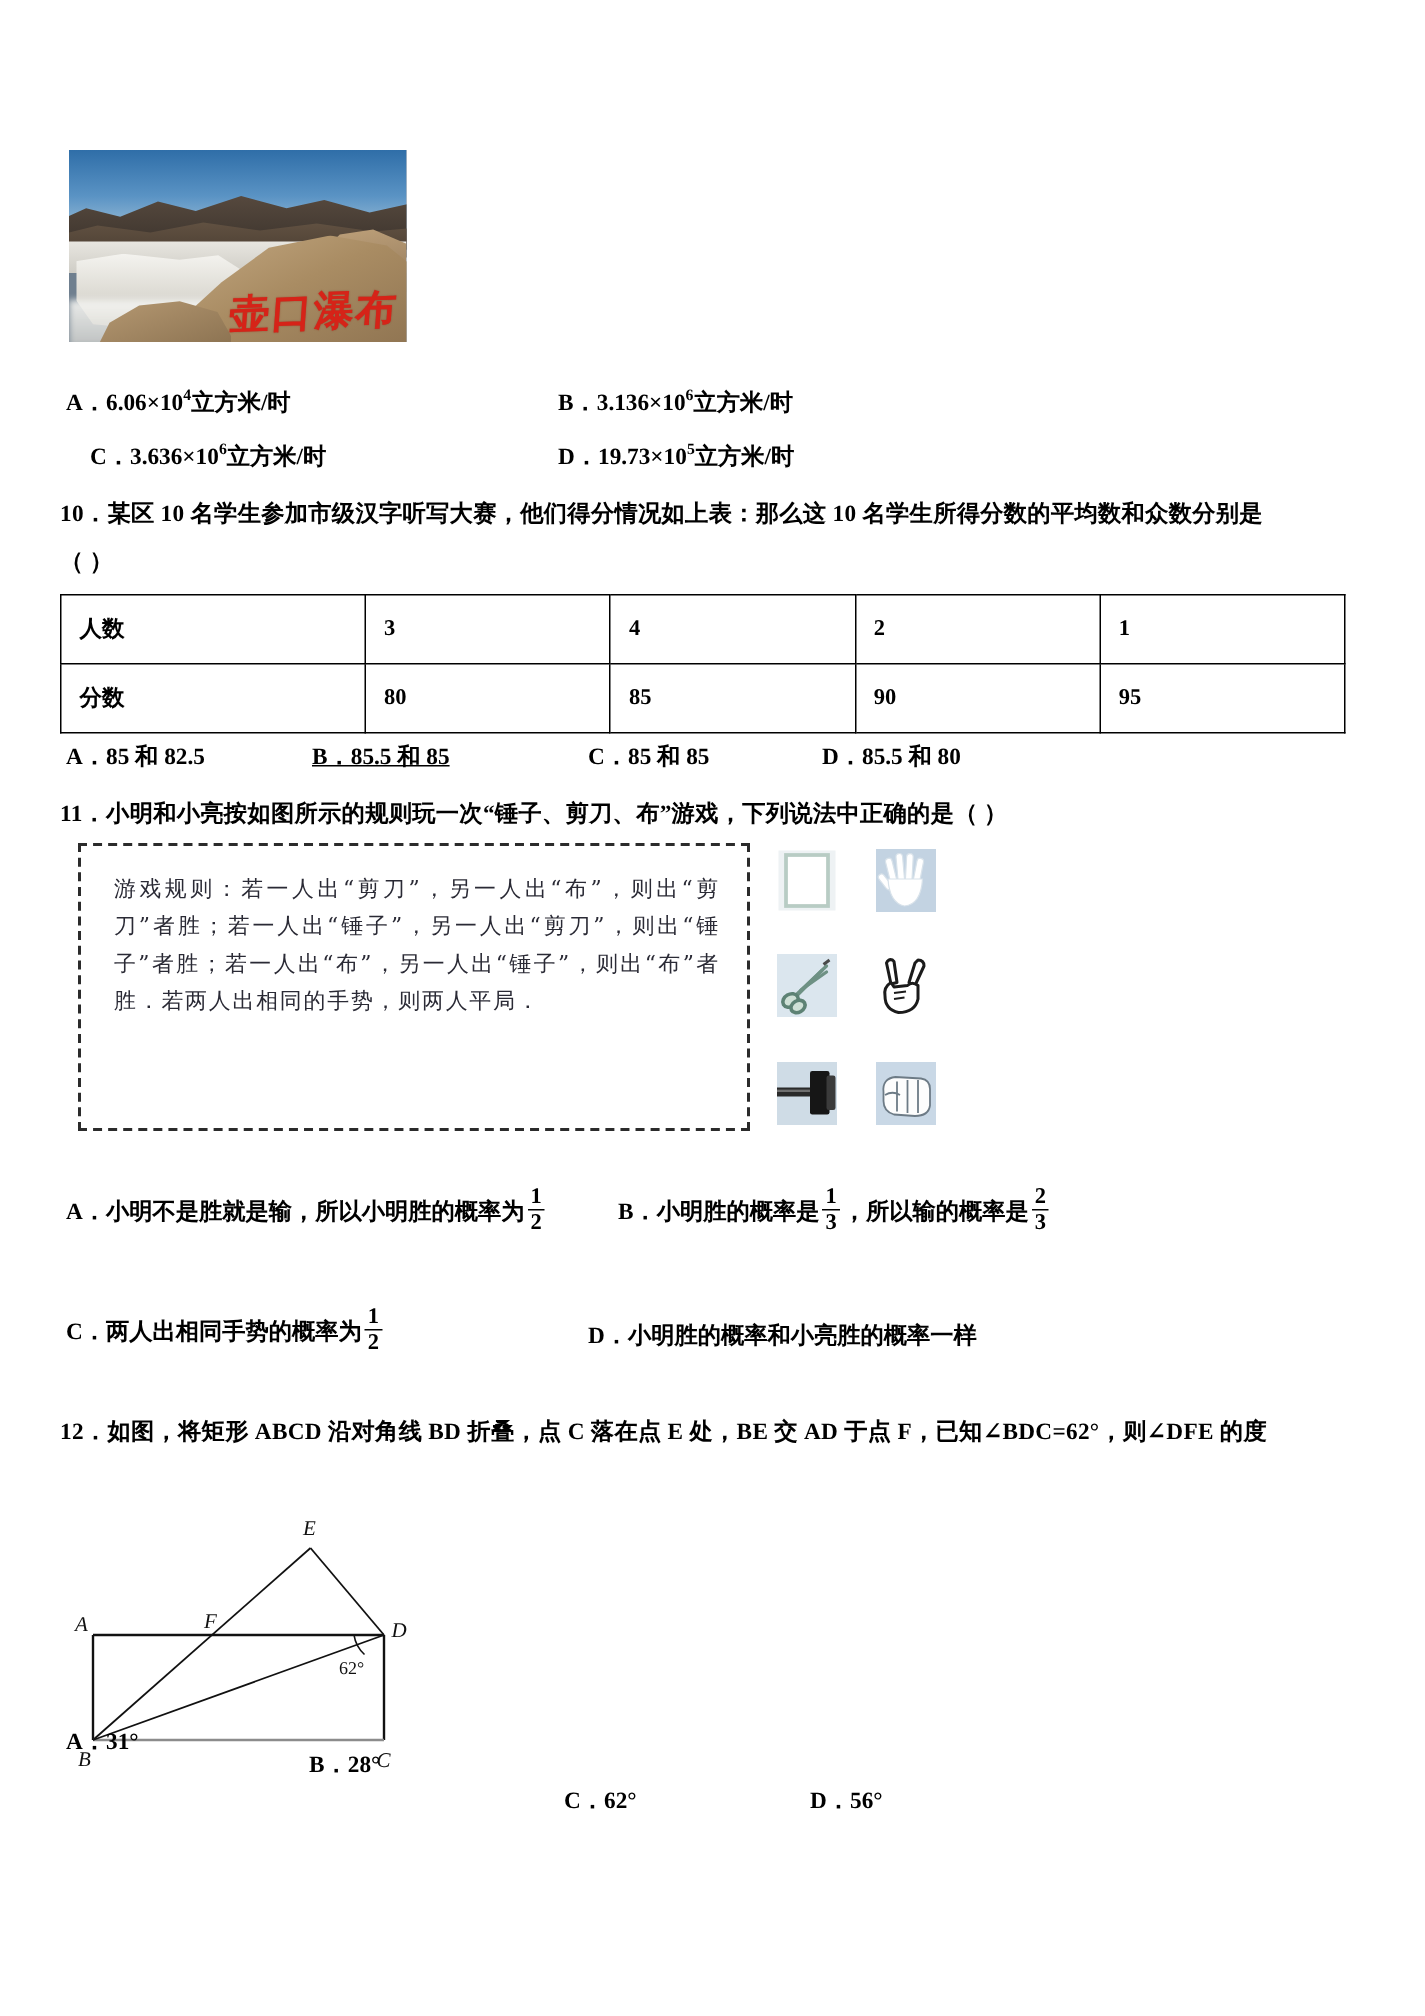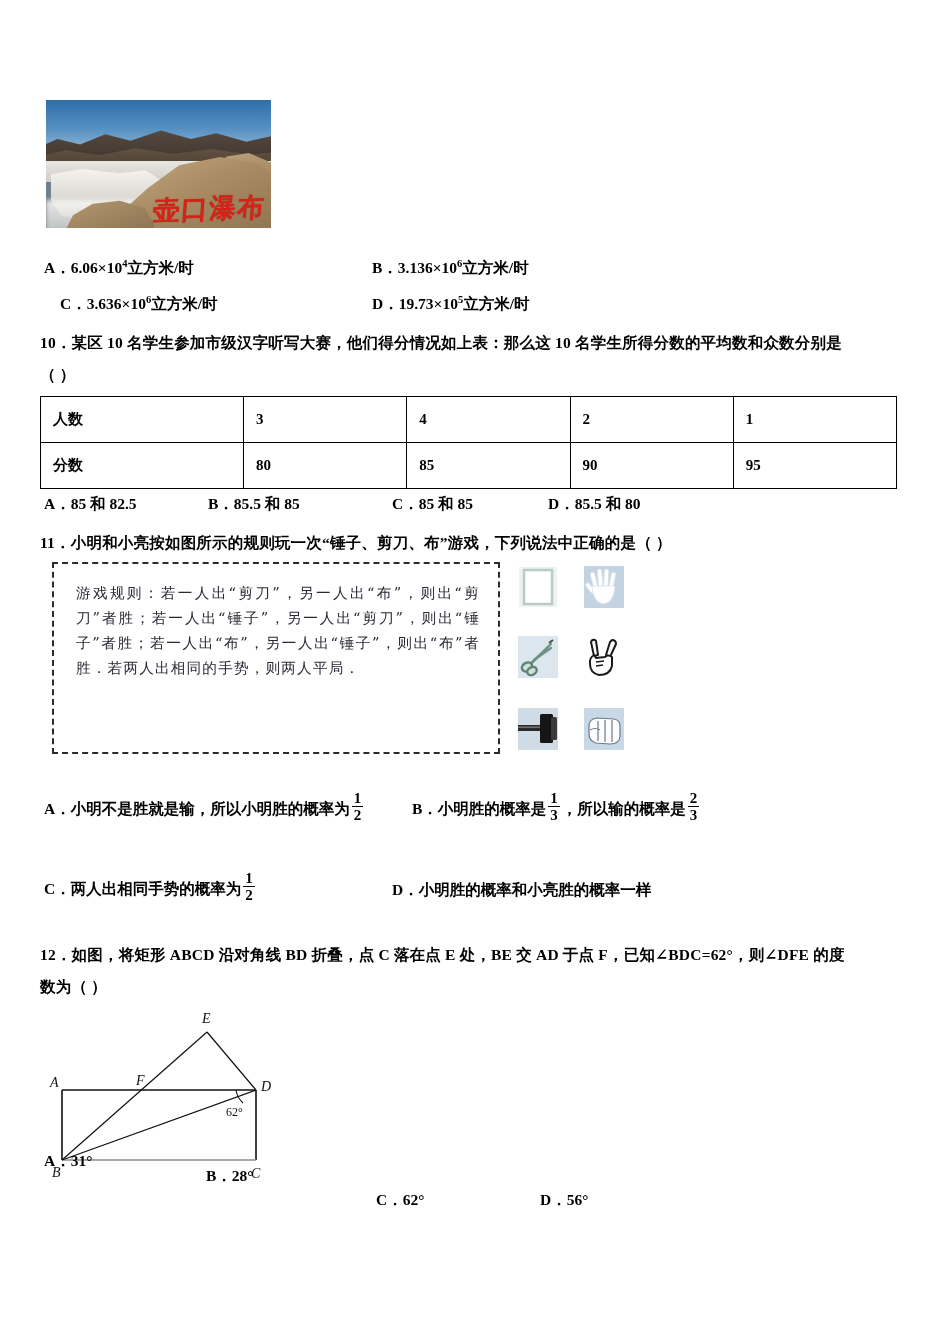--- a/index.html
+++ b/index.html
@@ -257,21 +257,21 @@
       <td class="lbl">分数</td>
       <td>80</td>
       <td>85</td>
       <td>90</td>
       <td>95</td>
     </tr>
   </tbody>
     </table>
 
   <div class="optrow opt" style="left:44px; top:494px;">A．85 和 82.5</div>
-  <div class="optrow opt" style="left:208px; top:494px;">B．85.5 和 85</div>
+  <div class="optrow opt" style="left:208px; top:494px;text-decoration:underline;">B．85.5 和 85</div>
   <div class="optrow opt" style="left:392px; top:494px;">C．85 和 85</div>
   <div class="optrow opt" style="left:548px; top:494px;">D．85.5 和 80</div>
 
   <div class="qtext" style="position:absolute; left:40px; top:528px; width:878px;">11．小明和小亮按如图所示的规则玩一次“锤子、剪刀、布”游戏，下列说法中正确的是（  ）</div>
 
   <div class="rules-box">
     <div class="rules-text">游戏规则：若一人出“剪刀”，另一人出“布”，则出“剪刀”者胜；若一人出“锤子”，另一人出“剪刀”，则出“锤子”者胜；若一人出“布”，另一人出“锤子”，则出“布”者胜．若两人出相同的手势，则两人平局．</div>
   </div>
 
   <div class="icon-grid">
@@ -359,21 +359,20 @@
 
   <div class="optrow opt" style="left:44px; top:870px;">
     <span>C．</span><span>两人出相同手势的概率为</span><span class="frac"><span class="num">1</span><span class="den">2</span></span>
   </div>
 
   <div class="optrow opt" style="left:392px; top:880px;">
     <span>D．</span><span>小明胜的概率和小亮胜的概率一样</span>
   </div>
 
   <div class="qtext" style="position:absolute; left:40px; top:940px; width:882px;">12．如图，将矩形 ABCD 沿对角线 BD 折叠，点 C 落在点 E 处，BE 交 AD 于点 F，已知∠BDC=62°，则∠DFE 的度</div>
-  <div class="qtext" style="position:absolute; left:40px; top:972px; width:882px;">数为（    ）</div>
 
   <div class="geo">
     <svg width="300" height="182" viewBox="0 0 300 182">
 
       <g stroke="#111111" fill="none" stroke-width="1.6">
         <line x1="18" y1="88" x2="212" y2="88"></line>
         <line x1="212" y1="88" x2="212" y2="158"></line>
         <line x1="18" y1="88" x2="18" y2="158"></line>
       </g>
       <line x1="18" y1="158" x2="212" y2="158" stroke="#8c8c8c" stroke-width="1.6"></line>

